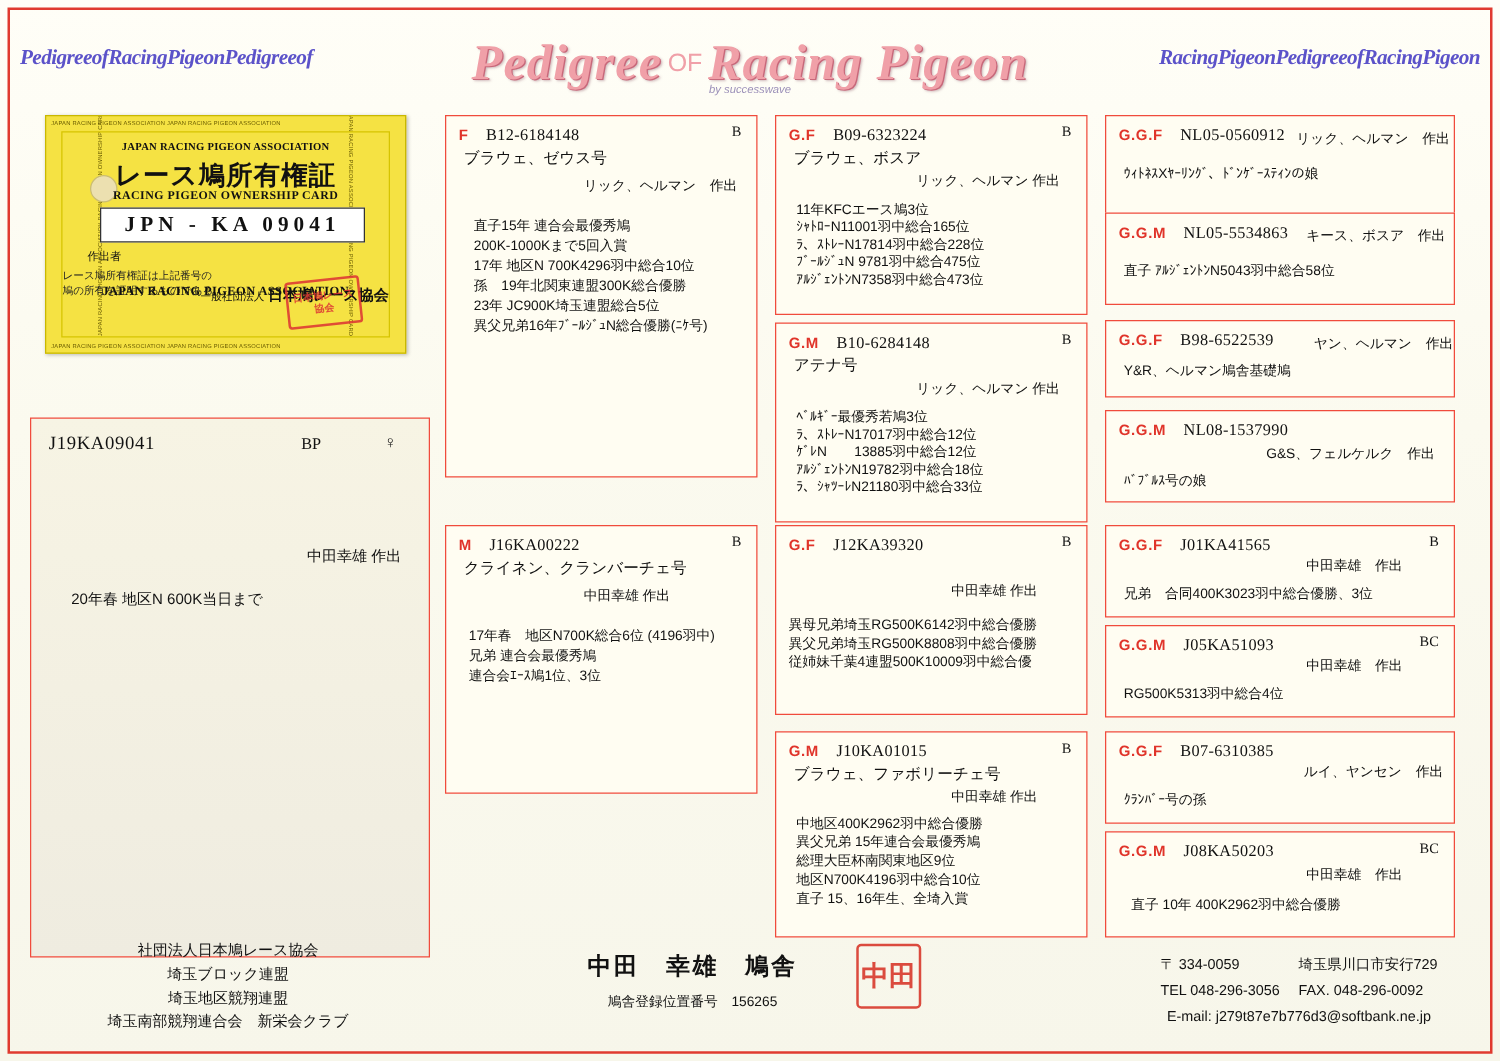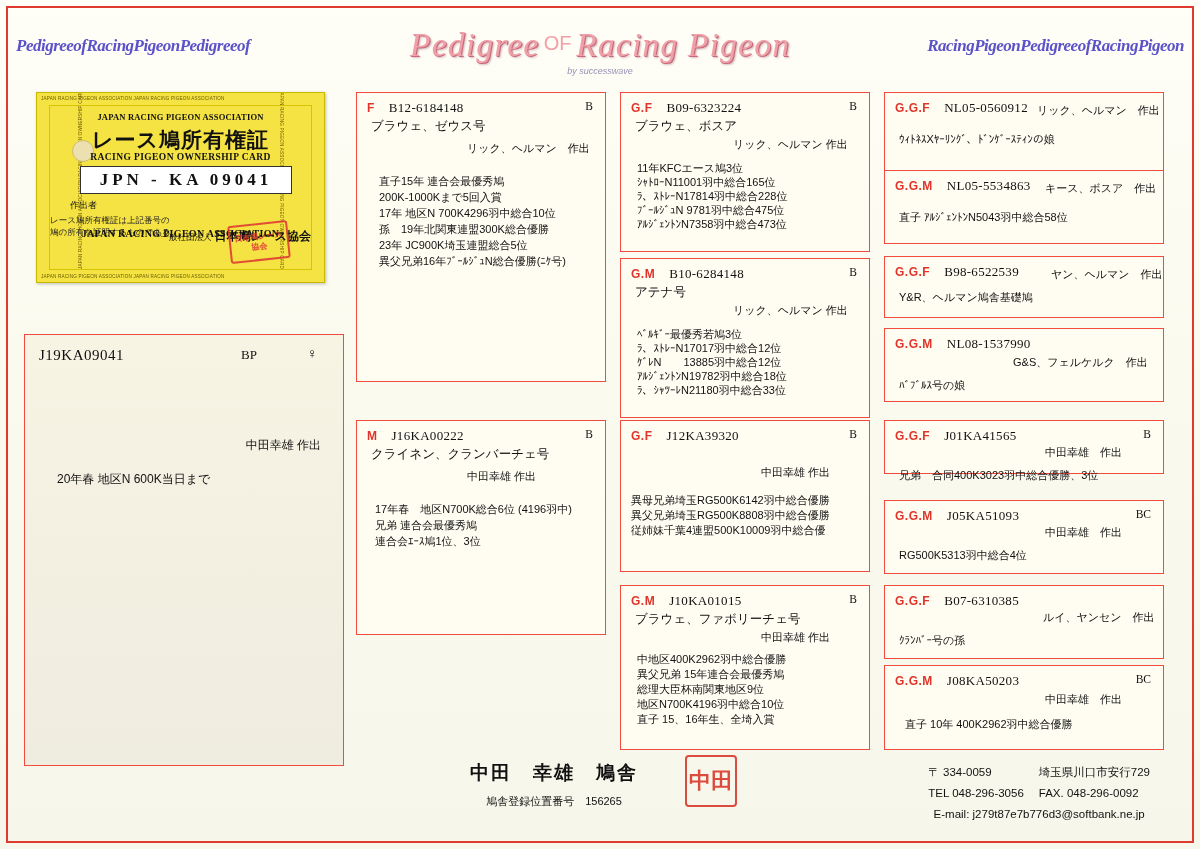--- a/index.html
+++ b/index.html
@@ -29,22 +29,22 @@
     white-space:nowrap;
   }
   .hdr-left{left:16px;}
   .hdr-right{right:16px;}
   .hdr-title{
     position:absolute;left:50%;top:26px;transform:translateX(-50%);
     white-space:nowrap;text-align:center;
   }
   .hdr-title .big{
     font-family:"Liberation Serif", serif;
-    font-weight:normal;font-style:italic;
-    font-size:34px;
+    font-weight:bold;font-style:italic;
+    font-size:40px;
     color:#f0a0a8;
     letter-spacing:1px;
     text-shadow:1px 1px 0 #c8687a, 2px 2px 2px rgba(120,60,80,.35);
   }
   .hdr-title .of{
     font-size:20px;vertical-align:super;color:#f0a0a8;
   }
   .hdr-sub{
     position:absolute;left:50%;top:66px;transform:translateX(-50%);
     font-size:9px;color:#9a8fb8;font-style:italic;
@@ -318,21 +318,21 @@
   <div class="box" style="left:884px;top:256px;width:280px;height:62px;">
     <div class="ring"><span>G.G.F</span><span class="num">B98-6522539</span></div>
     <div class="breeder" style="left:166px;top:10px;">ヤン、ヘルマン　作出</div>
     <div class="lines" style="left:14px;top:32px;">Y&amp;R、ヘルマン鳩舎基礎鳩</div>
   </div>
   <div class="box" style="left:884px;top:328px;width:280px;height:74px;">
     <div class="ring"><span>G.G.M</span><span class="num">NL08-1537990</span></div>
     <div class="breeder" style="left:128px;top:26px;">G&amp;S、フェルケルク　作出</div>
     <div class="lines" style="left:14px;top:48px;">ﾊﾞﾌﾞﾙｽ号の娘</div>
   </div>
-  <div class="box" style="left:884px;top:420px;width:280px;height:54px;">
+  <div class="box" style="left:884px;top:420px;width:280px;height:74px;">
     <div class="ring"><span>G.G.F</span><span class="num">J01KA41565</span></div>
     <div class="sex">B</div>
     <div class="breeder" style="left:160px;top:24px;">中田幸雄　作出</div>
     <div class="lines" style="left:14px;top:46px;">兄弟　合同400K3023羽中総合優勝、3位</div>
   </div>
   <div class="box" style="left:884px;top:500px;width:280px;height:74px;">
     <div class="ring"><span>G.G.M</span><span class="num">J05KA51093</span></div>
     <div class="sex">BC</div>
     <div class="breeder" style="left:160px;top:24px;">中田幸雄　作出</div>
     <div class="lines" style="left:14px;top:46px;">RG500K5313羽中総合4位</div>
@@ -342,20 +342,26 @@
     <div class="breeder" style="left:158px;top:24px;">ルイ、ヤンセン　作出</div>
     <div class="lines" style="left:14px;top:46px;">ｸﾗﾝﾊﾞｰ号の孫</div>
   </div>
   <div class="box" style="left:884px;top:665px;width:280px;height:85px;">
     <div class="ring"><span>G.G.M</span><span class="num">J08KA50203</span></div>
     <div class="sex">BC</div>
     <div class="breeder" style="left:160px;top:26px;">中田幸雄　作出</div>
     <div class="lines" style="left:20px;top:50px;">直子 10年 400K2962羽中総合優勝</div>
   </div>
 
+  <div class="foot-left">
+    <div>社団法人日本鳩レース協会</div>
+    <div>埼玉ブロック連盟</div>
+    <div>埼玉地区競翔連盟</div>
+    <div>埼玉南部競翔連合会　新栄会クラブ</div>
+  </div>
 
   <div class="foot-center">
     <div class="name">中田　幸雄　鳩舎</div>
     <div class="reg">鳩舎登録位置番号　156265</div>
   </div>
   <div class="hanko">
     <span class="hk-txt">中田</span>
   </div>
 
   <div class="foot-right">

